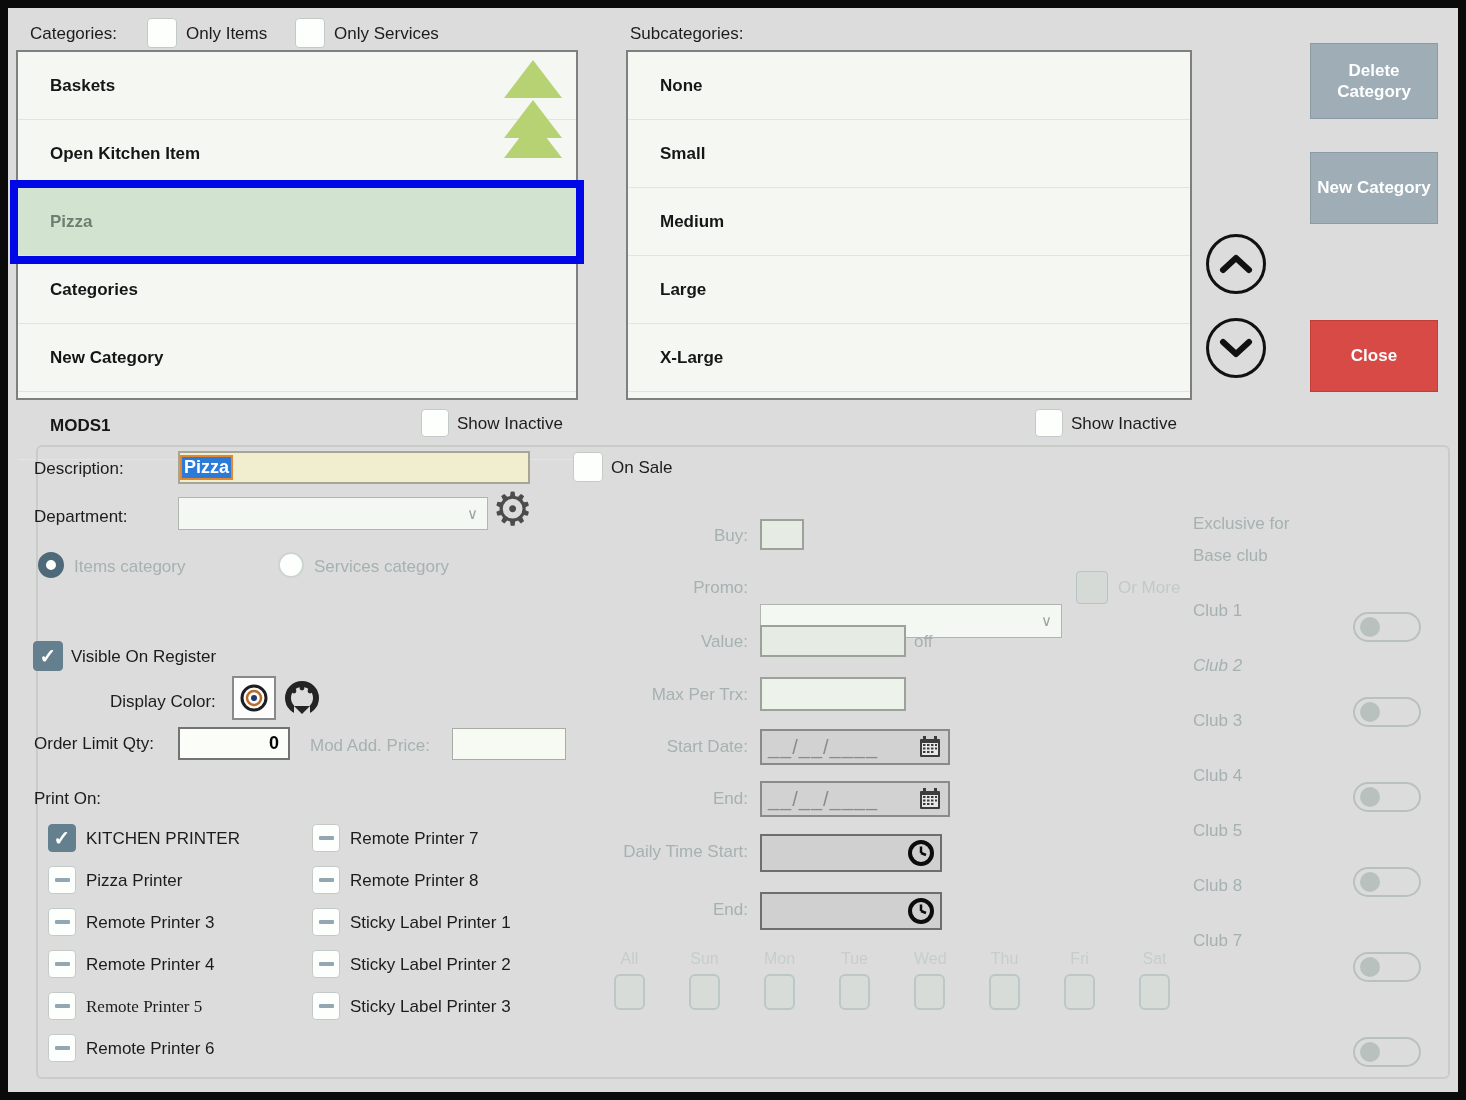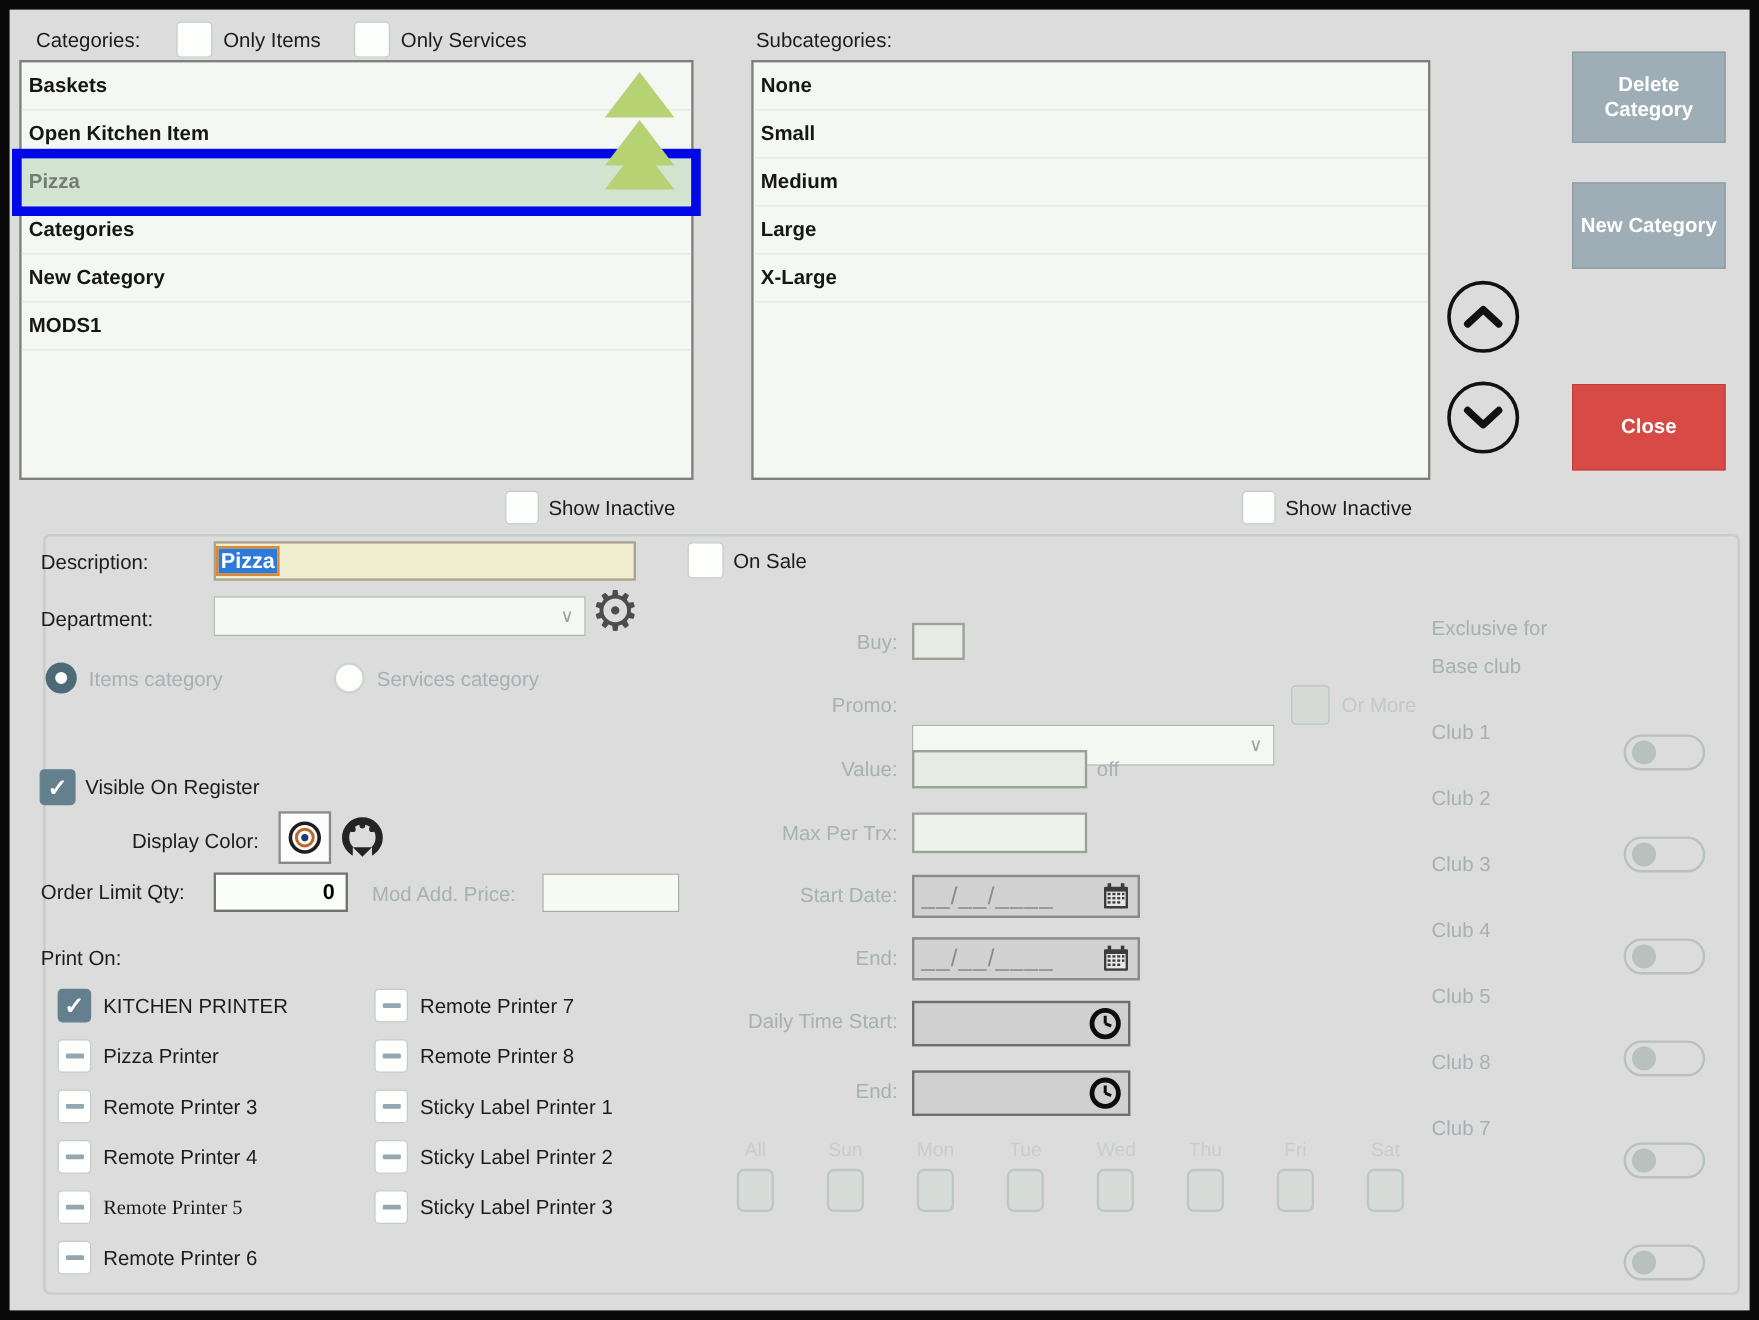--- a/index.html
+++ b/index.html
@@ -17,21 +17,21 @@
   
   .cb { width:30px; height:30px; background:#fcfffc; border:1.5px solid #c3cbc9; border-radius:4px;
         display:flex; align-items:center; justify-content:center; }
   .cb[data-state="checked"] { background:#64808e; border-color:#64808e; }
   .cb[data-state="checked"]::after { content:"✓"; color:#fff; font-size:20px; font-weight:bold; }
   .cb[data-state="indeterminate"]::after { content:""; width:15px; height:4px; background:#93a7b2; border-radius:1px; }
   .cb.dis { background:#d6dad6; border-color:#b8c4c4; }
 
   
   .list { background:#f5f8f2; border:2px solid #7f7f7f; }
-  .lrow { height:40px; display:flex; align-items:center; padding-left:6px;
+  .lrow { height:68px; display:flex; align-items:center; padding-left:32px;
           border-bottom:1px solid #e2e5e1; font-size:17px; font-weight:bold; color:#161616; position:relative; }
   .lrow[data-state="selected"] { background:#d2e4d0; color:#717d71; outline:8px solid #0008e8; z-index:3; }
 
   
   .tri { width:0; height:0; border-left:29px solid transparent; border-right:29px solid transparent;
          border-bottom:38px solid #b7d273; position:absolute; }
 
   
   .btn { display:flex; align-items:center; justify-content:center; text-align:center;
          font-size:17px; font-weight:bold; color:#fff; border:1px solid #8b9aa3; line-height:1.25; }
@@ -316,21 +316,21 @@
   <div class="abs daybox" style="left:1056px; top:966px;"></div>
   <div class="abs lbl-faint" style="left:1131px; top:942px; width:31px; text-align:center;">Sat</div>
   <div class="abs daybox" style="left:1131px; top:966px;"></div>
 
   <div class="abs lbl-gray" style="left:1185px; top:506px;">Exclusive for</div>
   <div class="abs lbl-gray" style="left:1185px; top:538px;">Base club</div>
   <div class="abs toggle" style="left:1345px; top:537px;" data-state="off"></div>
 
   <div class="abs lbl-gray" style="left:1185px; top:593px;">Club 1</div>
   <div class="abs toggle" style="left:1345px; top:592px;" data-state="off"></div>
-  <div class="abs lbl-gray" style="left:1185px; top:648px;">Club 2</div>
+  <div class="abs lbl-gray" style="left:1185px; top:648px;font-style:italic;">Club 2</div>
   <div class="abs toggle" style="left:1345px; top:647px;" data-state="off"></div>
   <div class="abs lbl-gray" style="left:1185px; top:703px;">Club 3</div>
   <div class="abs toggle" style="left:1345px; top:702px;" data-state="off"></div>
   <div class="abs lbl-gray" style="left:1185px; top:758px;">Club 4</div>
   <div class="abs toggle" style="left:1345px; top:757px;" data-state="off"></div>
   <div class="abs lbl-gray" style="left:1185px; top:813px;">Club 5</div>
   <div class="abs toggle" style="left:1345px; top:812px;" data-state="off"></div>
   <div class="abs lbl-gray" style="left:1185px; top:868px;">Club 8</div>
 
   <div class="abs lbl-gray" style="left:1185px; top:923px;">Club 7</div>

